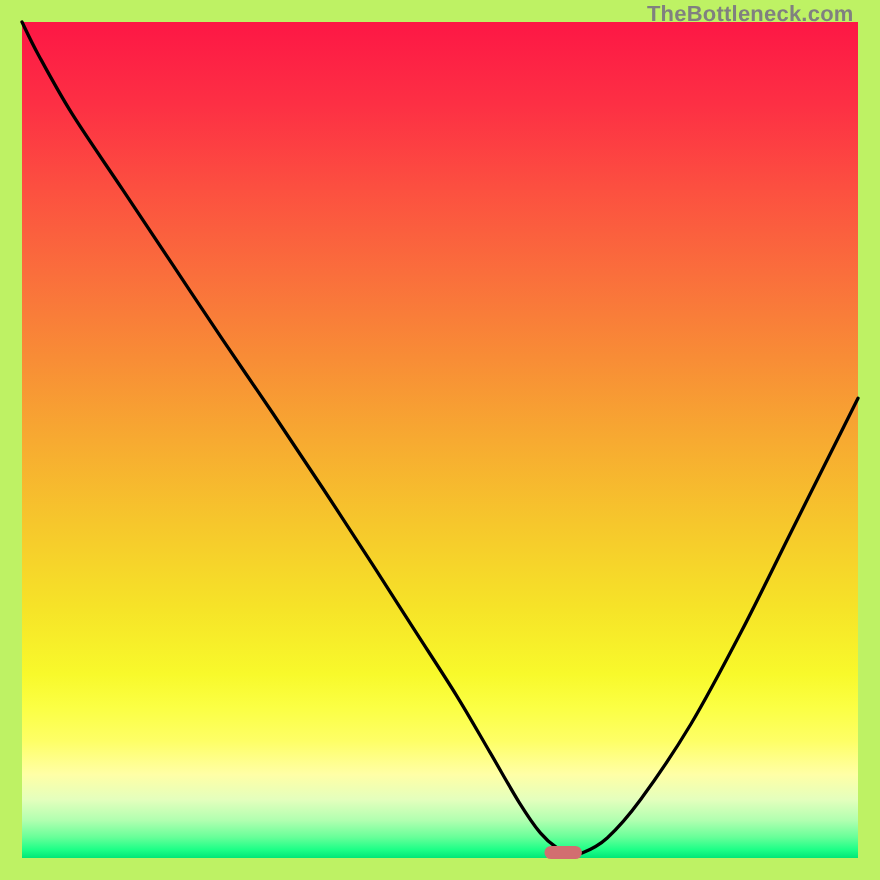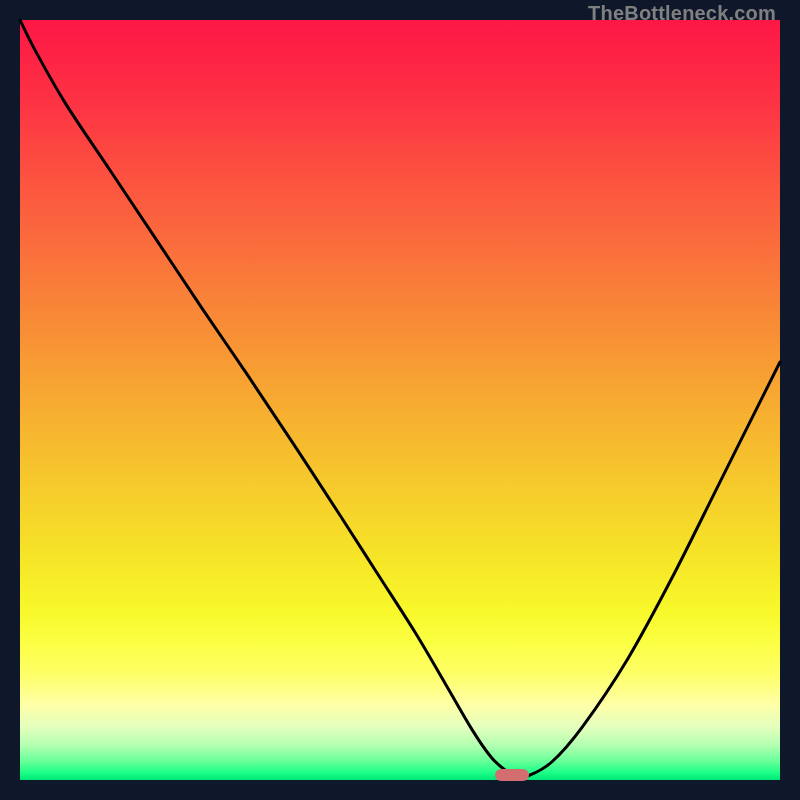--- a/index.html
+++ b/index.html
@@ -1,21 +1,21 @@
 <!DOCTYPE html>
 <html><head>
 <meta charset="utf-8">
 <style>
   * { margin: 0; padding: 0; box-sizing: border-box; }
   html, body { width: 800px; height: 800px; overflow: hidden; background: #000; }
   .stage {
     position: relative;
     width: 800px;
     height: 800px;
-    background: #0f172a;
+    background: #bef264;
   }
   .plot {
     position: absolute;
     left: 20px;
     top: 20px;
     width: 760px;
     height: 760px;
     
   }
   .credit {

